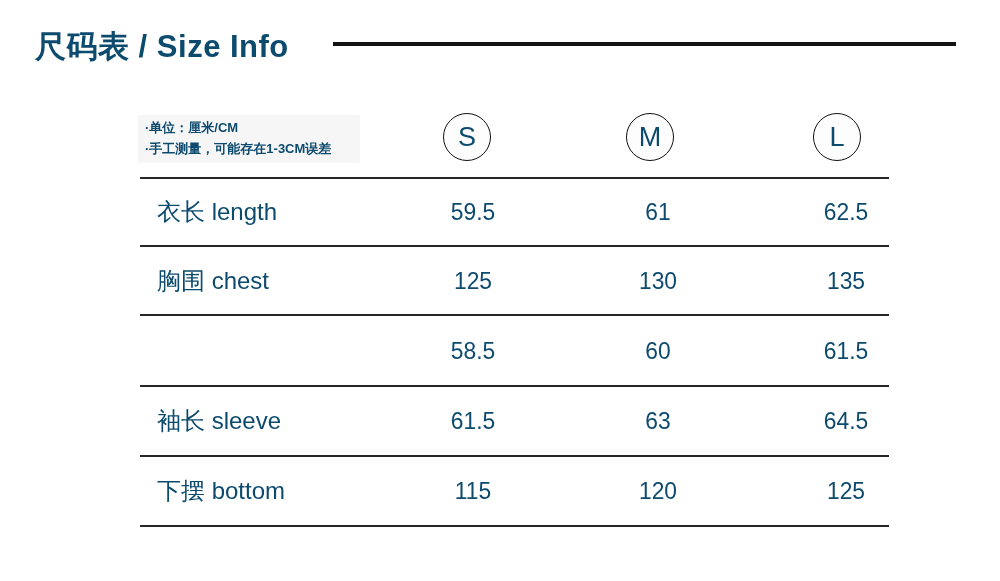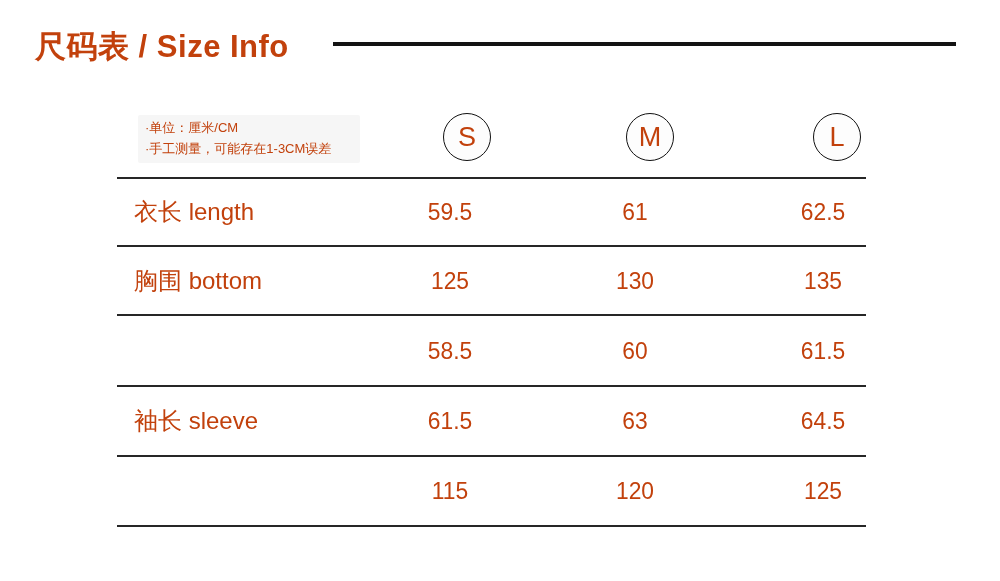--- a/index.html
+++ b/index.html
@@ -2,21 +2,21 @@
 <html><head>
 <meta charset="utf-8">
 <style>
   html, body { margin: 0; padding: 0; background: #ffffff; }
   .canvas {
     position: relative;
     width: 956px;
     height: 581px;
     background: #ffffff;
     font-family: "Liberation Sans", "DejaVu Sans", sans-serif;
-    color: #c2410c;
+    color: #0c4a6e;
     overflow: hidden;
   }
 
   
   .page-title {
     position: absolute;
     left: 35px;
     top: 26px;
     font-size: 31px;
     font-weight: 700;
@@ -36,21 +36,21 @@
   .notes {
     position: absolute;
     left: 138px;
     top: 115px;
     width: 222px;
     box-sizing: border-box;
     padding: 2px 6px 4px 7px;
     background: #f6f6f6;
     border-radius: 2px;
     font-size: 13px;
-    font-weight: 400;
+    font-weight: 700;
     line-height: 21px;
     white-space: nowrap;
   }
 
   
   .size-circle {
     position: absolute;
     top: 113px;
     width: 48px;
     height: 48px;
@@ -64,21 +64,21 @@
     font-size: 27px;
     font-weight: 500;
   }
   .circle-s { left: 443px; }
   .circle-m { left: 626px; }
   .circle-l { left: 813px; }
 
   
   .size-table {
     position: absolute;
-    left: 117px;
+    left: 140px;
     top: 177px;
     width: 749px;
     border-top: 2.5px solid #262626;
   }
   .size-row {
     position: relative;
     border-bottom: 2.5px solid #262626;
     box-sizing: content-box;
   }
   .rh1 { height: 66px; }
@@ -134,40 +134,41 @@
   <div class="size-table">
 
     <div class="size-row rh1">
       <span class="row-label">衣长 length</span>
       <span class="cell col-s">59.5</span>
       <span class="cell col-m">61</span>
       <span class="cell col-l">62.5</span>
     </div>
 
     <div class="size-row rh2">
-      <span class="row-label">胸围 bottom</span>
+      <span class="row-label">胸围 chest</span>
       <span class="cell col-s">125</span>
       <span class="cell col-m">130</span>
       <span class="cell col-l">135</span>
     </div>
 
     <div class="size-row rh3">
       <span class="cell col-s">58.5</span>
       <span class="cell col-m">60</span>
       <span class="cell col-l">61.5</span>
     </div>
 
     <div class="size-row rh4">
       <span class="row-label">袖长 sleeve</span>
       <span class="cell col-s">61.5</span>
       <span class="cell col-m">63</span>
       <span class="cell col-l">64.5</span>
     </div>
 
     <div class="size-row rh5">
+      <span class="row-label">下摆 bottom</span>
       <span class="cell col-s">115</span>
       <span class="cell col-m">120</span>
       <span class="cell col-l">125</span>
     </div>
 
   </div>
 
 </div>
 
 </body></html>

